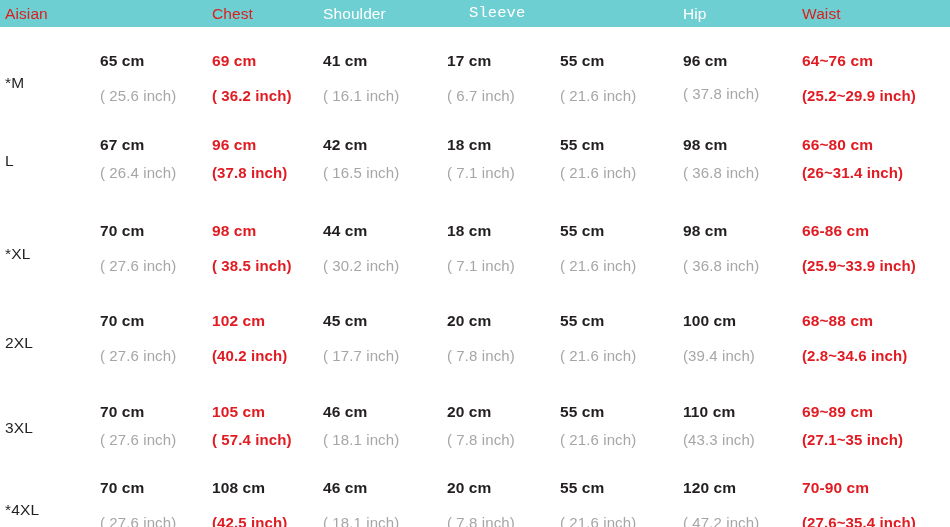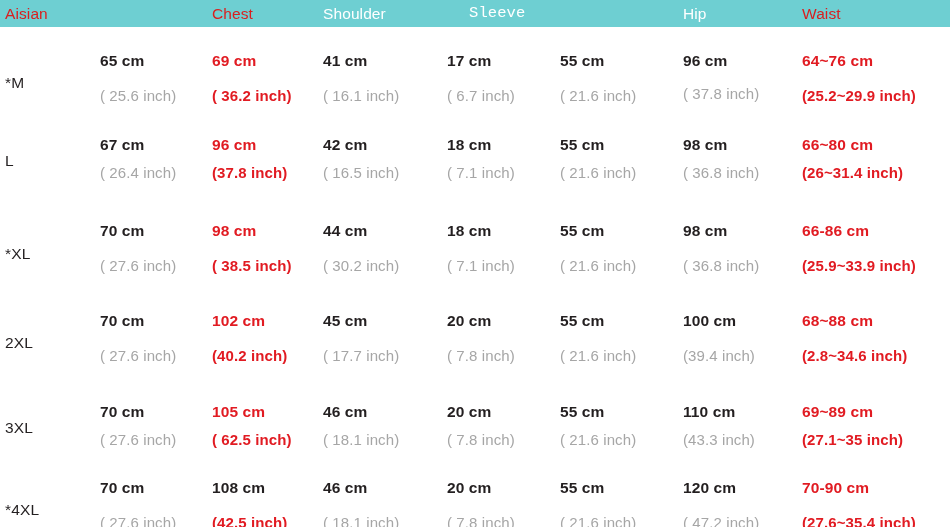--- a/index.html
+++ b/index.html
@@ -226,21 +226,21 @@
         </div>
       </div>
       <div class="row" style="top: 362px;">
         <div class="size-label" style="left: 5px; top: 30px;">3XL</div>
         <div class="cell" style="left: 100px;">
           <span class="cm c-black" style="position: absolute; top: 14px; left: 0px;">70 cm</span>
           <span class="inch c-gray" style="position: absolute; top: 42px; left: 0px;">( 27.6 inch)</span>
         </div>
         <div class="cell" style="left: 212px;">
           <span class="cm c-red" style="position: absolute; top: 14px; left: 0px;">105 cm</span>
-          <span class="inch c-red" style="position: absolute; top: 42px; left: 0px;">( 62.5 inch)</span>
+          <span class="inch c-red" style="position: absolute; top: 42px; left: 0px;">( 57.4 inch)</span>
         </div>
         <div class="cell" style="left: 323px;">
           <span class="cm c-black" style="position: absolute; top: 14px; left: 0px;">46 cm</span>
           <span class="inch c-gray" style="position: absolute; top: 42px; left: 0px;">( 18.1 inch)</span>
         </div>
         <div class="cell" style="left: 447px;">
           <span class="cm c-black" style="position: absolute; top: 14px; left: 0px;">20 cm</span>
           <span class="inch c-gray" style="position: absolute; top: 42px; left: 0px;">( 7.8 inch)</span>
         </div>
         <div class="cell" style="left: 560px;">

